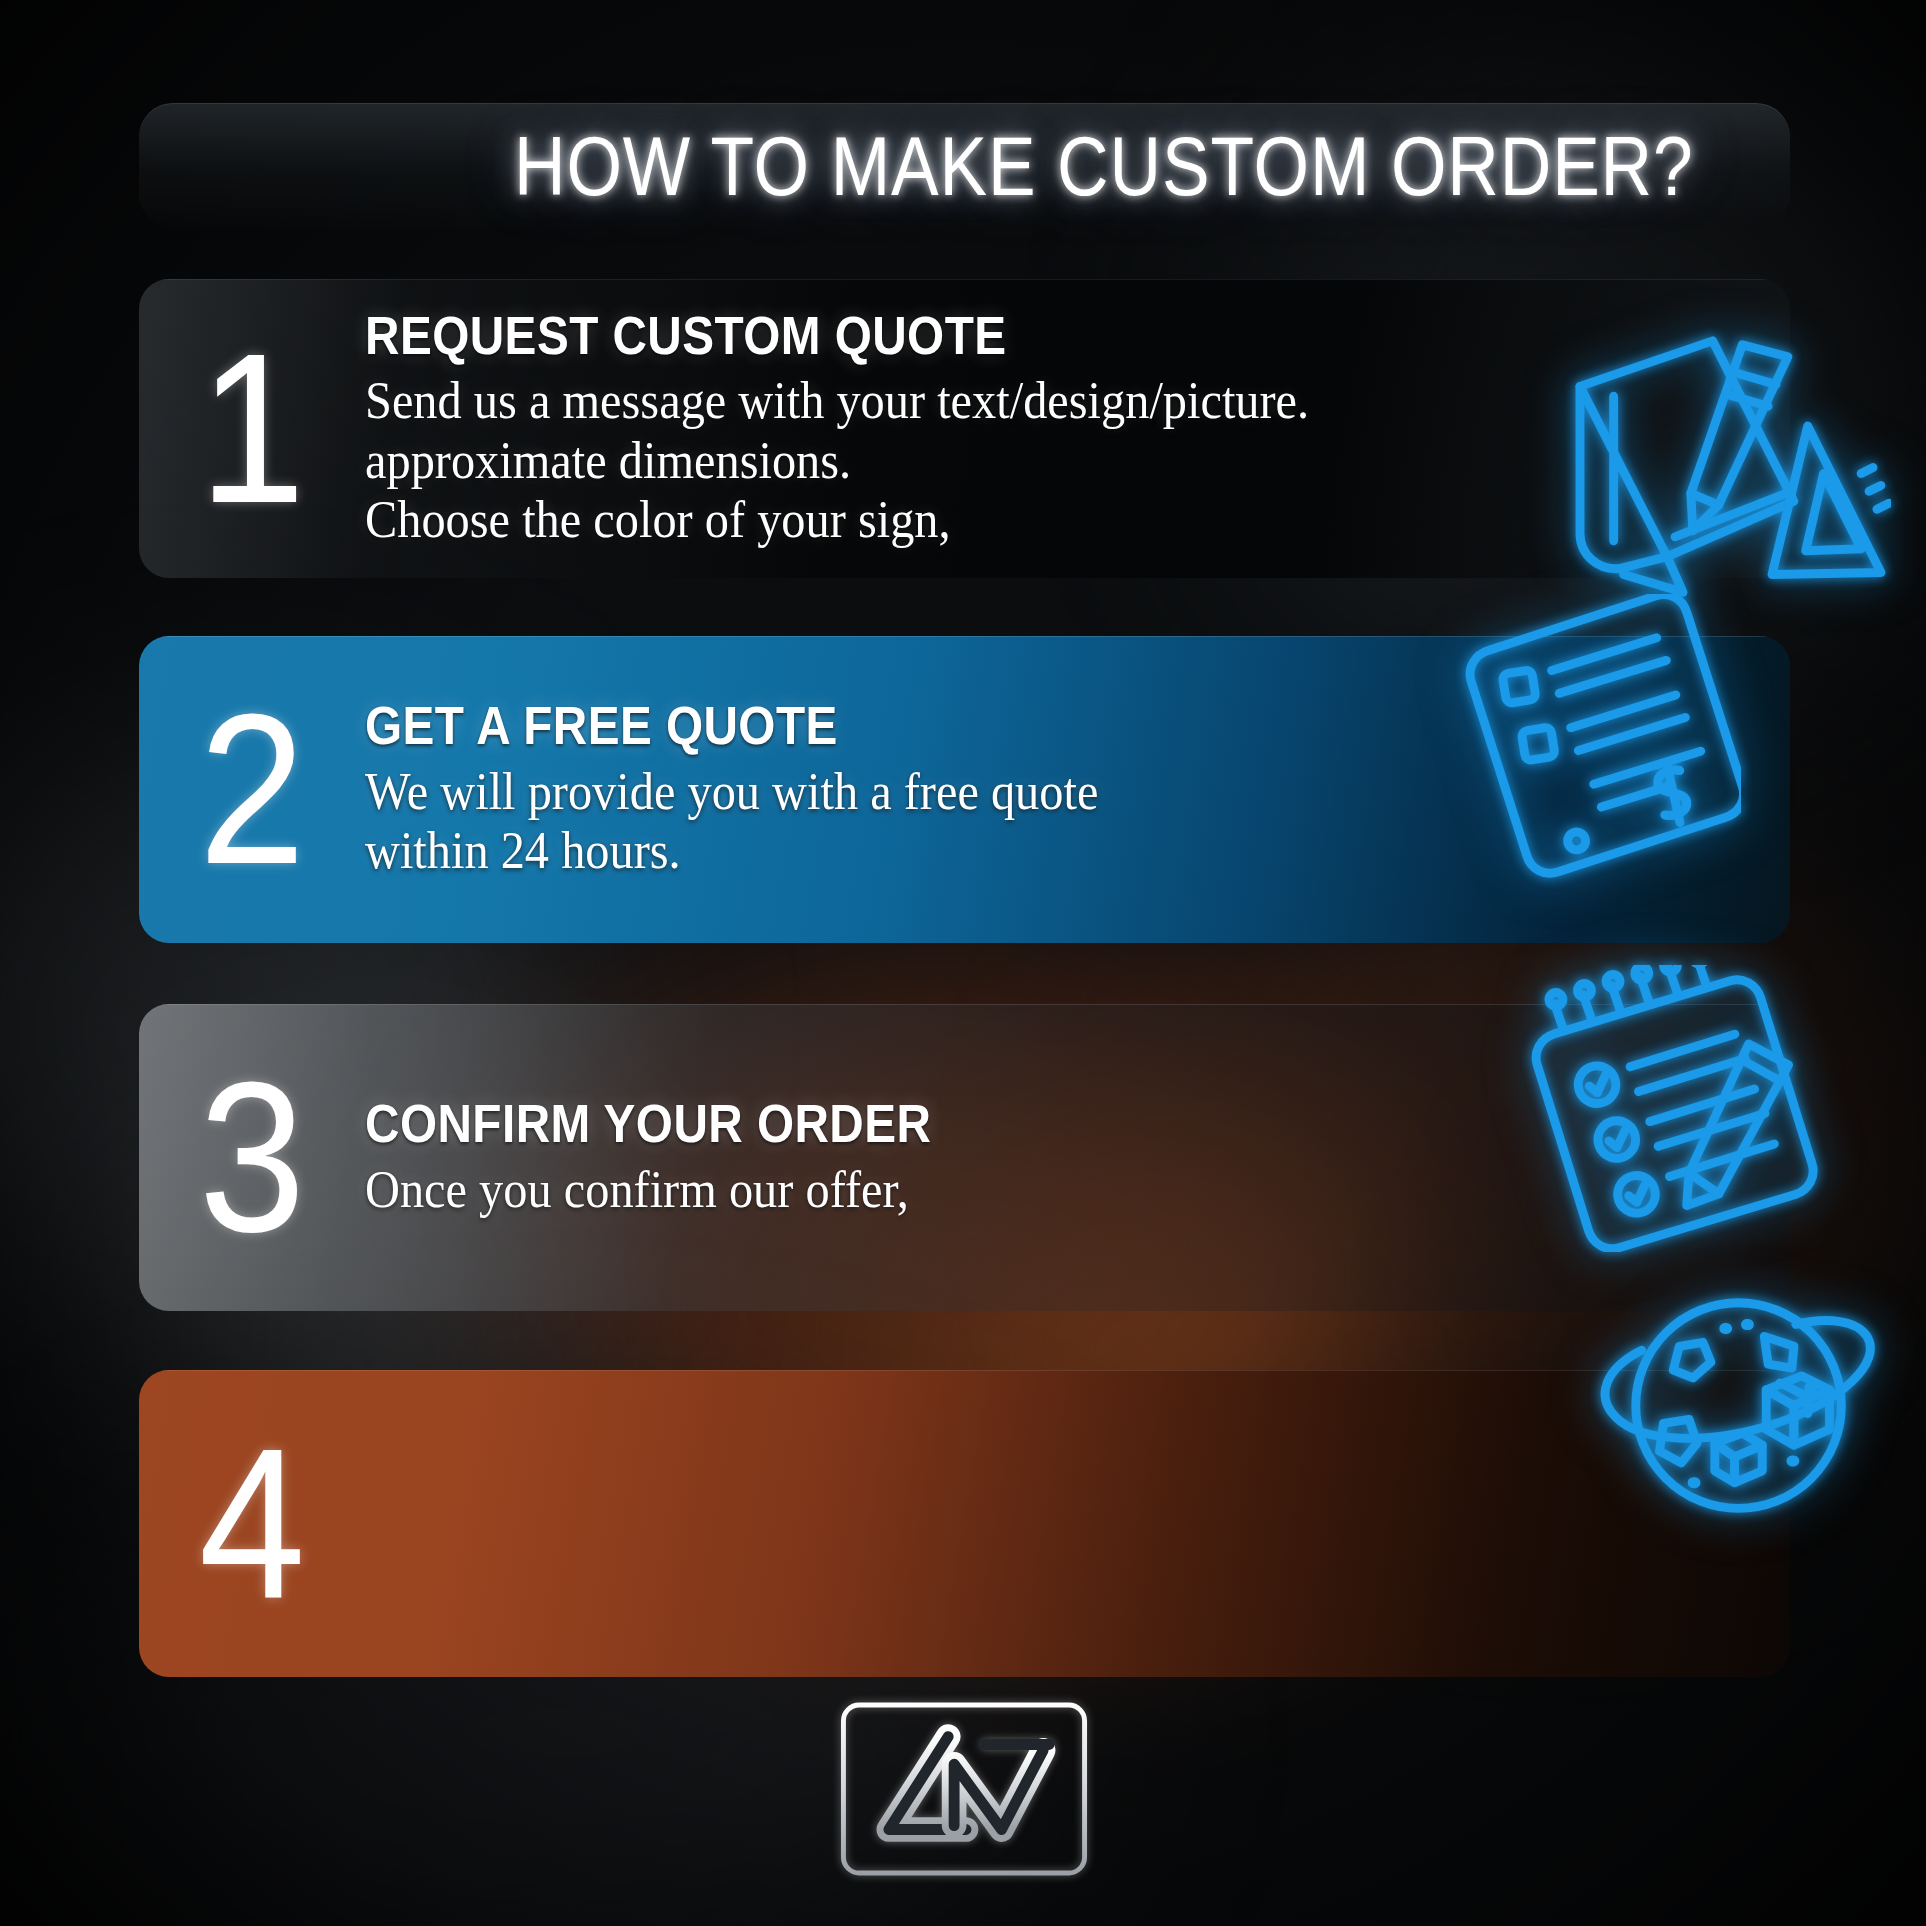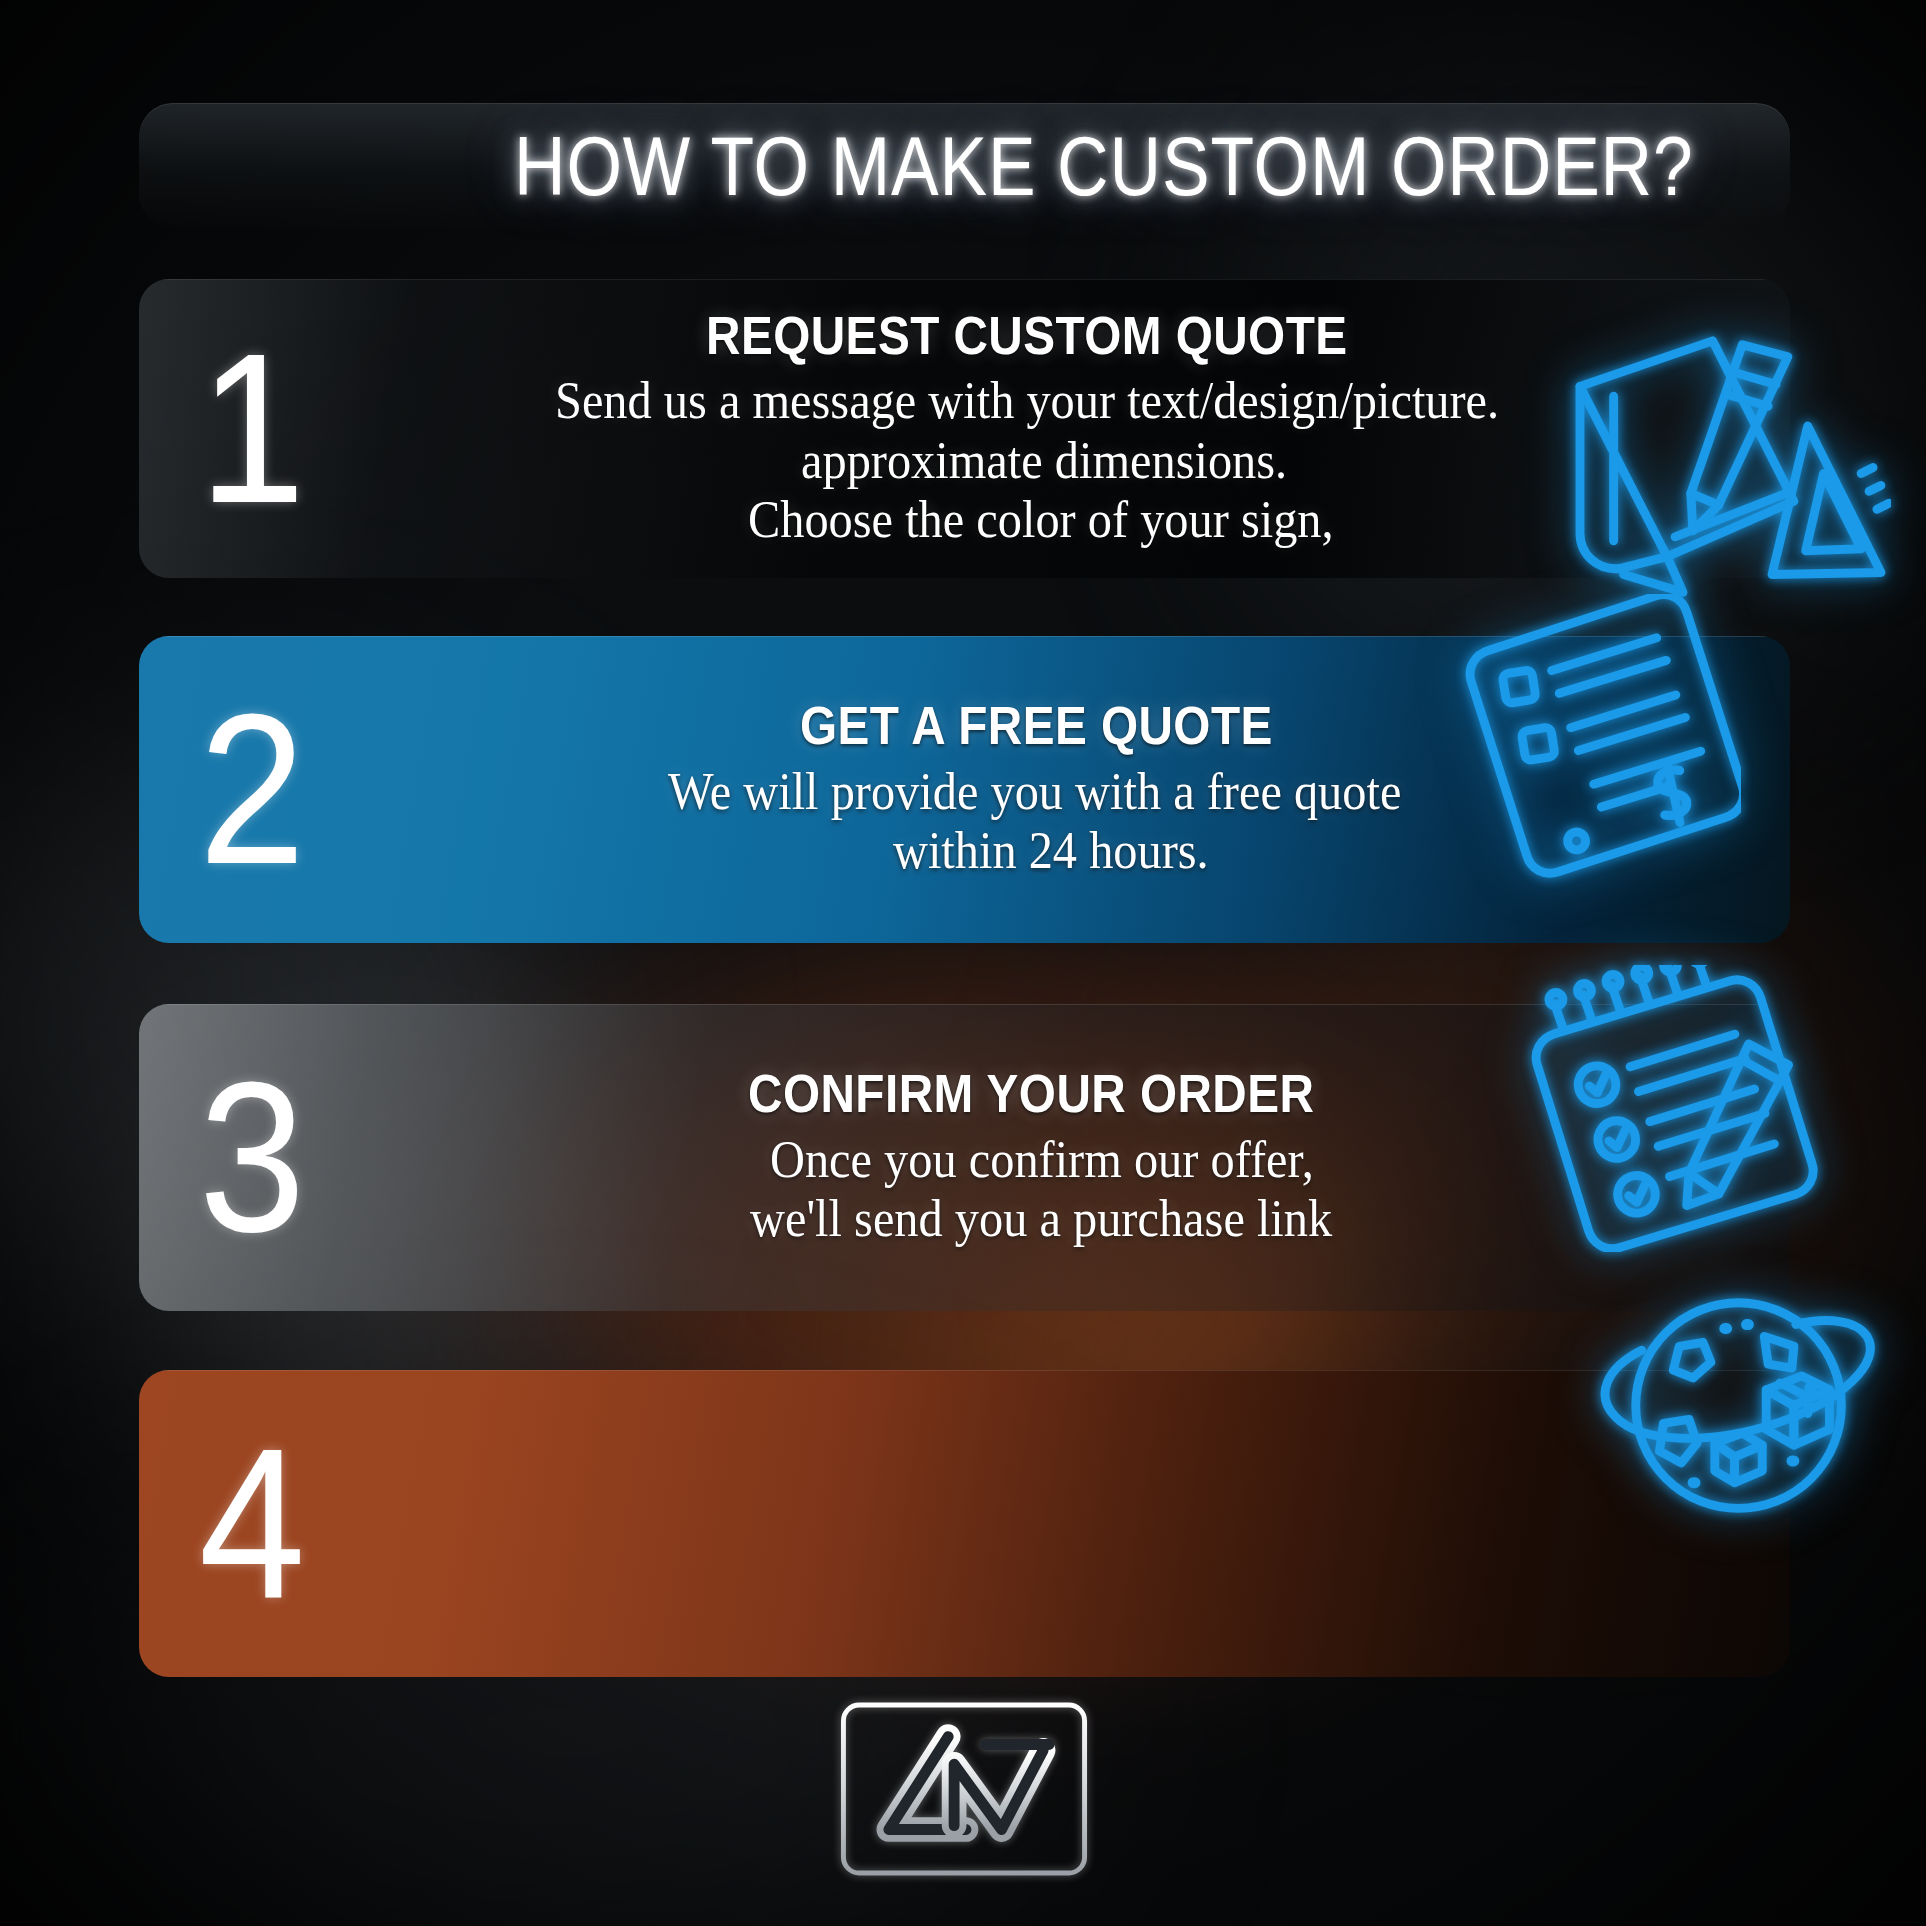--- a/index.html
+++ b/index.html
@@ -58,21 +58,21 @@
   .surf-orange{background:
       linear-gradient(100deg,#9d4621 0%,#9a4420 20%,#7d3519 42%,#4a1f0e 62%,#1d0d06 82%,#0c0705 100%);
       box-shadow:inset 0 1px 0 rgba(255,255,255,.10);}
 
   .step-num{
     color:#fff;font-size:213px;line-height:1;font-weight:300;
     width:198px;text-align:center;flex:0 0 198px;margin-left:14px;
     transform:scaleX(.9);transform-origin:center;
     text-shadow:0 0 12px rgba(255,255,255,.35);
   }
-  .step-body{flex:1;padding-left:14px;padding-right:30px;text-align:center;}
+  .step-body{flex:1;padding-left:14px;padding-right:30px;}
   .step-head{
     color:#fff;font-size:53px;line-height:1.05;font-weight:700;letter-spacing:0.5px;
     margin:0 0 8px 0;
     text-shadow:0 2px 4px rgba(0,0,0,.6),0 0 18px rgba(255,255,255,.22);
   }
   .step-head span{display:inline-block;transform:scaleX(.9);transform-origin:left center;}
   .step-line{
     color:#fff;font-size:52px;line-height:1.14;font-weight:300;
     text-shadow:0 2px 5px rgba(0,0,0,.65),0 0 14px rgba(255,255,255,.18);
     white-space:nowrap;
@@ -142,21 +142,20 @@
 
   <div class="card" style="top:1004px;height:307px;">
     <div class="surface surf-gray"></div>
     <div class="inner">
       <div class="step-num">3</div>
       <div class="step-body">
         <div class="step-head">
           <span>CONFIRM YOUR ORDER</span>
         </div>
         <div class="step-line"><span>Once you confirm our offer,</span></div>
-        <div class="step-line"><span>we'll send you a purchase link</span></div>
       </div>
     </div>
   </div>
 
   <div class="card" style="top:1370px;height:307px;">
     <div class="surface surf-orange"></div>
     <div class="inner">
       <div class="step-num">4</div>
     </div>
   </div>

